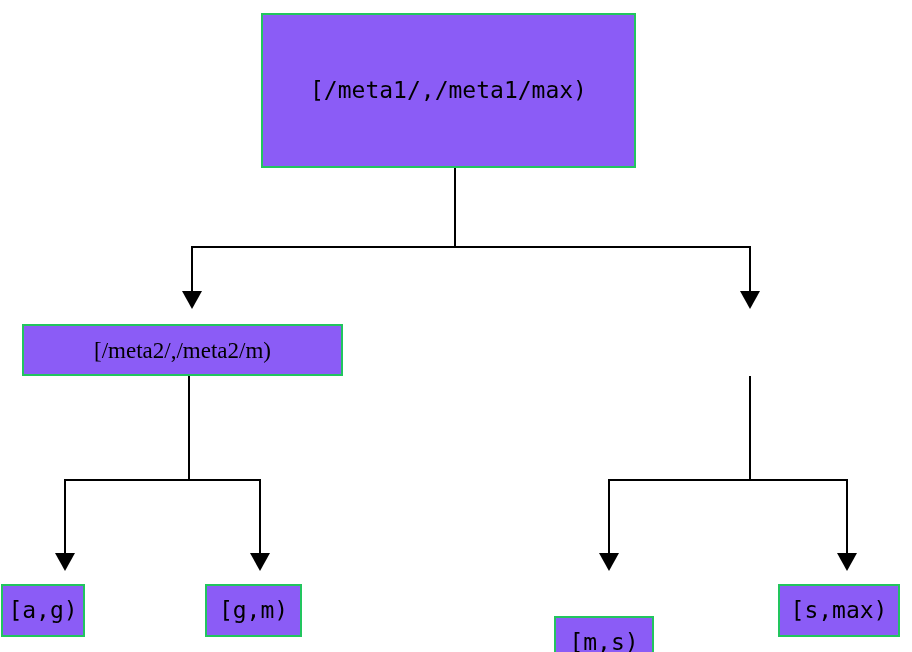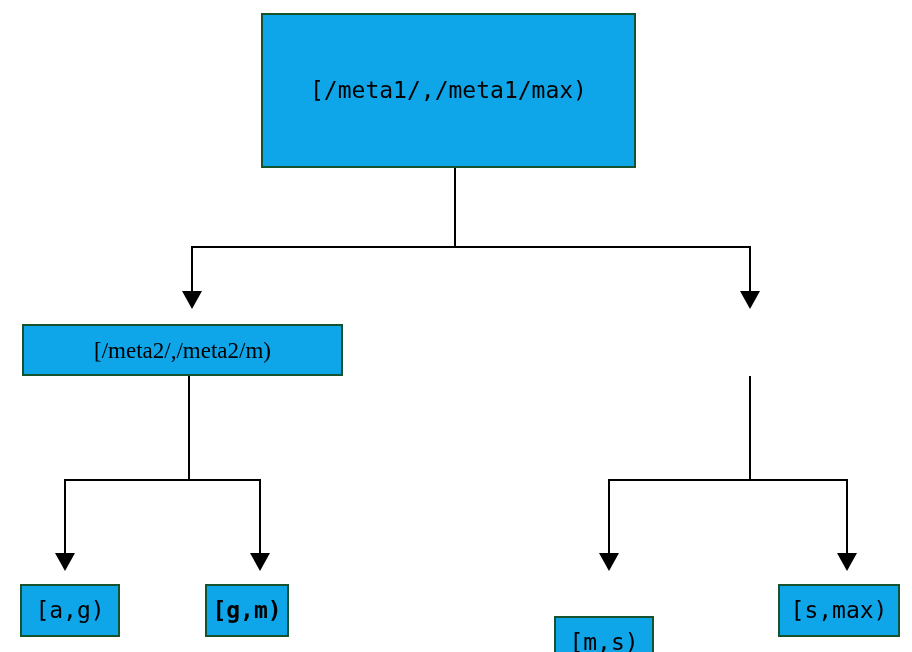--- a/index.html
+++ b/index.html
@@ -12,22 +12,22 @@
     width: 912px;
     height: 652px;
     background: #ffffff;
     font-family: "DejaVu Sans Mono", "Liberation Mono", monospace;
     color: #000000;
     overflow: hidden;
   }
   .node {
     position: absolute;
     box-sizing: border-box;
-    border: 2px solid #14532d;
-    background: #0ea5e9;
+    border: 2px solid #22c55e;
+    background: #8b5cf6;
     display: flex;
     align-items: center;
     justify-content: center;
     font-size: 23px;
     line-height: 1;
     white-space: nowrap;
   }
   .line {
     position: absolute;
     background: #000000;
@@ -40,22 +40,22 @@
     height: 0;
     border-left: 10px solid transparent;
     border-right: 10px solid transparent;
     border-top: 18px solid #000000;
   }
 
   
   #node-root    { left: 261px; top: 13px;  width: 375px; height: 155px; }
   #node-l2left  { left: 22px;  top: 324px; width: 321px; height: 52px; font-family: Liberation Serif, serif; }
   #node-l2right { left: 582px; top: 324px; width: 318px; height: 52px; }
-  #node-ag      { left: 20px;   top: 584px; width: 100px; height: 53px; }
-  #node-gm      { left: 205px; top: 584px; width: 84px;  height: 53px; font-weight: bold; }
+  #node-ag      { left: 1px;   top: 584px; width: 84px; height: 53px; }
+  #node-gm      { left: 205px; top: 584px; width: 97px;  height: 53px; }
   #node-ms      { left: 554px; top: 584px; width: 100px; height: 53px; margin-top: 32px; }
   #node-smax    { left: 778px; top: 584px; width: 122px; height: 53px; }
 
   
   #v-root        { left: 454px; top: 168px; height: 80px; }
   #h-l1          { left: 191px; top: 246px; width: 560px; }
   #v-l1-left     { left: 191px; top: 246px; height: 45px; }
   #v-l1-right    { left: 749px; top: 246px; height: 45px; }
   #arrow-l1-left  { left: 182px; top: 291px; }
   #arrow-l1-right { left: 740px; top: 291px; }

